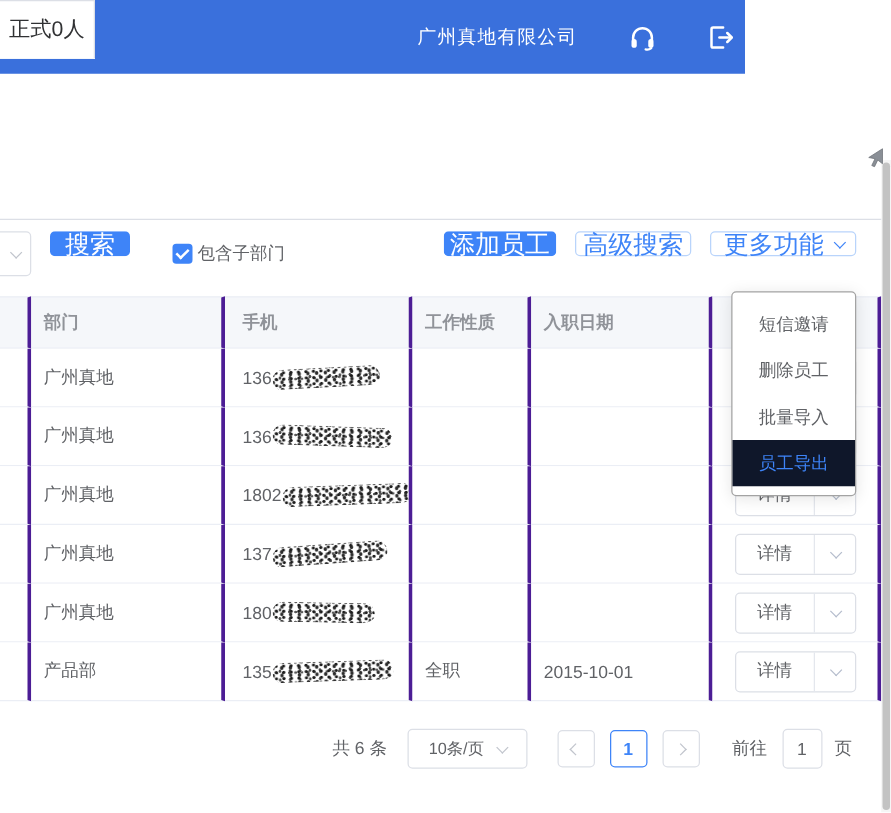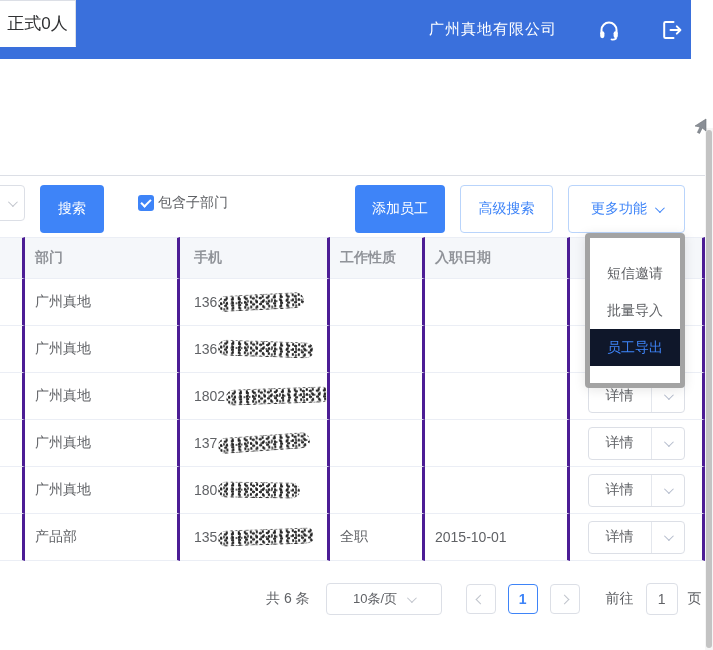--- a/index.html
+++ b/index.html
@@ -8,21 +8,21 @@
     position:relative;
     width:713px; height:650px;
     background:#ffffff;
     font-family:"Liberation Sans","DejaVu Sans",sans-serif;
     overflow:hidden;
     color:#606266;
   }
 
   
   .topbar {
-    position:absolute; left:0; top:0; width:691px; height:59px;
+    position:absolute; left:0; top:0; width:596px; height:59px;
     background:#3a70dc;
     display:flex; align-items:center; justify-content:flex-end;
   }
   .company-name { color:#ffffff; font-size:15px; margin-right:40px; letter-spacing:1px; }
   .topbar-icon { width:24px; height:24px; display:inline-block; }
   .icon-headset { margin-right:38px; }
   .icon-logout { margin-right:8px; }
 
   
   .tabbar {
@@ -42,21 +42,21 @@
 
   
   .toolbar { position:absolute; left:0; top:185px; width:705px; height:36px; }
   .select-stub {
     position:absolute; left:-58px; top:0; width:83px; height:36px;
     border:1px solid #dcdfe6; border-radius:4px; background:#fff;
     display:flex; align-items:center; justify-content:flex-end; padding-right:9px;
     color:#c0c4cc;
   }
   .btn {
-    height:48px; border-radius:4px; font-size:14px;
+    height:20px; border-radius:4px; font-size:20px;
     display:flex; align-items:center; justify-content:center;
     cursor:pointer; border:1px solid transparent;
   }
   .btn-primary { background:#3e84f8; color:#ffffff; }
   .btn-plain { background:#ffffff; border:1px solid #b9d4fb; color:#3e84f8; }
   .search-btn { position:absolute; left:40px; top:0; width:64px; }
   .add-btn { position:absolute; left:355px; top:0; width:90px; }
   .adv-btn { position:absolute; left:460px; top:0; width:93px; }
   .more-btn { position:absolute; left:568px; top:0; width:117px; gap:8px; }
 
@@ -124,38 +124,38 @@
     flex:1; display:flex; align-items:center; justify-content:center;
     font-size:14px; color:#606266; border-right:1px solid #e4e7ed;
   }
   .detail-btn .detail-caret {
     width:32px; display:flex; align-items:center; justify-content:center; color:#b4bccc;
   }
 
   
   .more-menu {
     position:absolute; left:585px; top:233px; width:100px;
-    background:#ffffff; border:5px solid #a3a3a3; border-radius:4px;
+    background:#ffffff; border:1px solid #a3a3a3; border-radius:4px;
     box-shadow:0 2px 12px rgba(0,0,0,0.1);
-    padding:17px 0; z-index:10;
+    padding:7px 0; z-index:10;
   }
   .more-menu-item {
     height:37px; display:flex; align-items:center; justify-content:center;
     font-size:14px; color:#606266; cursor:pointer;
   }
   .more-menu-item.active { background:#0f172a; color:#3e84f8;font-family:Liberation Serif, serif; }
 
   
   .pagination {
     position:absolute; left:266px; top:583px; height:32px;
     display:flex; align-items:center; font-size:13px; color:#606266;
   }
   .pg-total { margin-right:16px; font-size:14px; }
   .pg-size {
-    width:116px; height:32px; border:1px solid #dcdfe6; border-radius:4px;
+    width:96px; height:32px; border:1px solid #dcdfe6; border-radius:4px;
     display:flex; align-items:center; justify-content:center; gap:10px;
     margin-right:24px; color:#606266; cursor:pointer;
   }
   .pg-size .chev { color:#c0c4cc; }
   .pg-box {
     width:30px; height:30px; border:1px solid #dcdfe6; border-radius:4px;
     display:flex; align-items:center; justify-content:center;
     background:#ffffff; color:#c0c4cc; cursor:pointer;
   }
   .pg-prev { margin-right:12px; }
@@ -358,20 +358,21 @@
             </span>
         </div>
       </div>
     </div>
 
   </div>
 </div>
 
 <div class="more-menu">
   <div class="more-menu-item">短信邀请</div>
+  <div class="more-menu-item">删除员工</div>
   <div class="more-menu-item">批量导入</div>
   <div class="more-menu-item active">员工导出</div>
 </div>
 
 <div class="pagination">
   <span class="pg-total">共 6 条</span>
   <div class="pg-size">
     <span>10条/页</span>
     <span class="chev chev-down"></span>
   </div>

